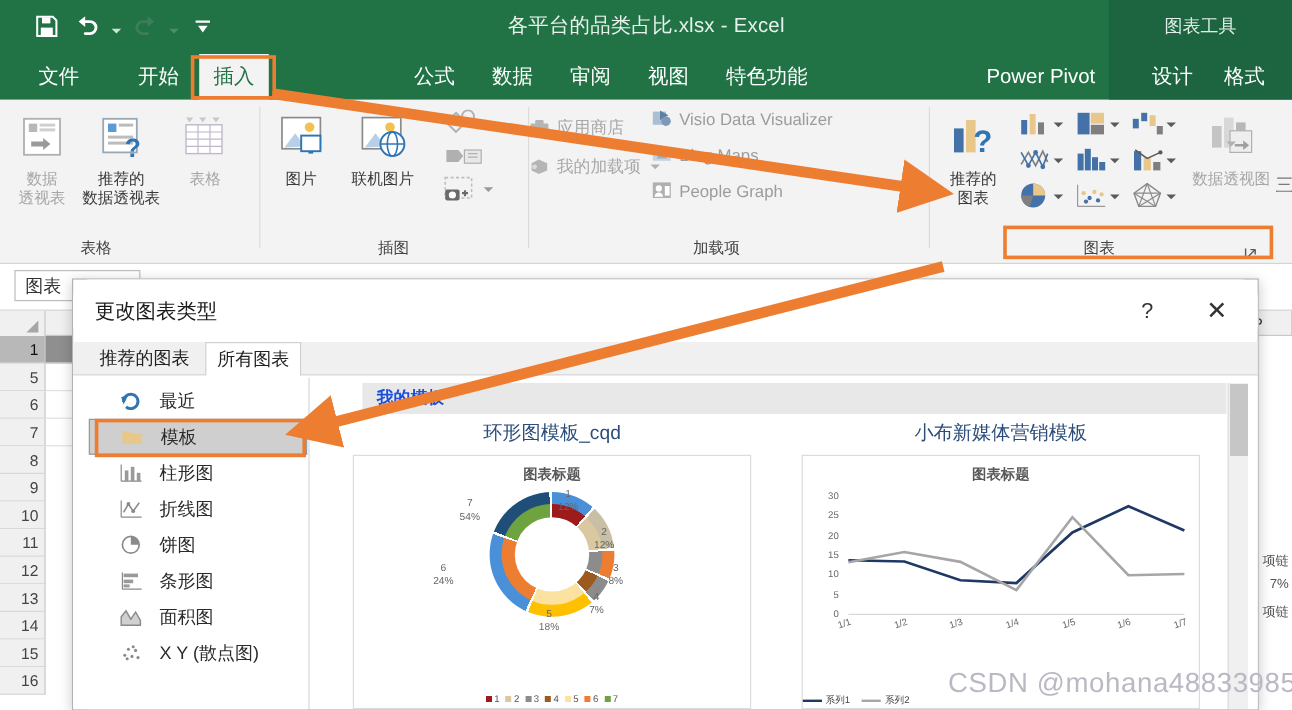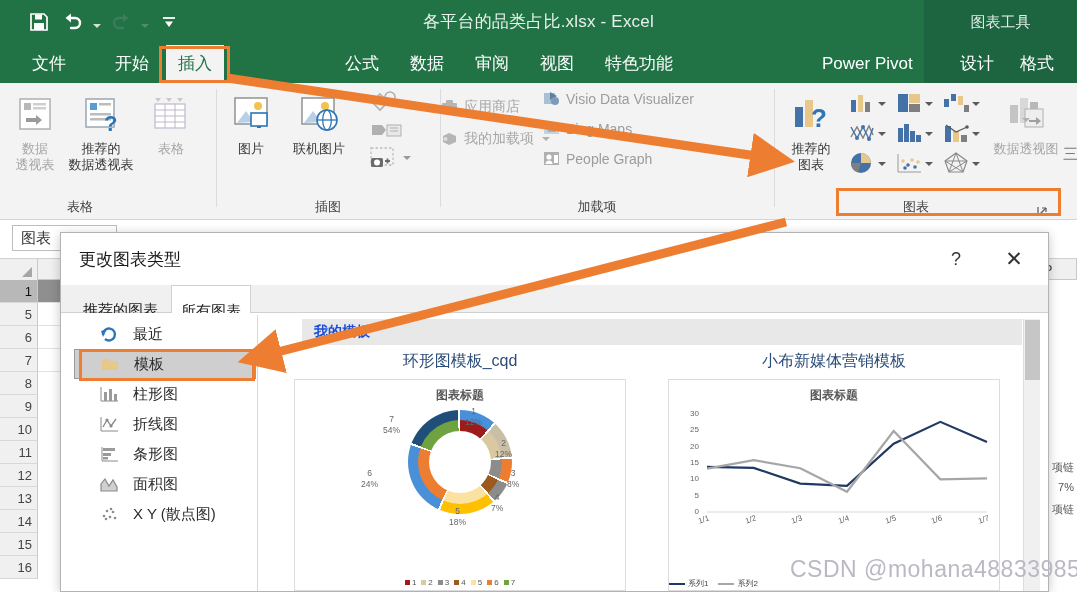--- a/index.html
+++ b/index.html
@@ -123,21 +123,21 @@
     display:flex; align-items:center;border-radius:14px;
   }
   .dlg-title .t { margin-left:18px; font-size:17px; color:#1a1a1a; }
   .dlg-help { position:absolute; right:78px; top:12px; width:28px; height:28px;
     display:flex;align-items:center;justify-content:center;font-size:18px;color:#333; }
   .dlg-close { position:absolute; right:18px; top:12px; width:32px; height:28px;
     display:flex;align-items:center;justify-content:center;font-size:21px;color:#333; }
 
   .dlg-tabs { position:absolute; left:0; top:52px; width:100%; height:28px; background:#f0f0f0; border-bottom:1px solid #d0d0d0; }
   .dtab {
-    position:absolute; top:0; height:36px; line-height:28px; padding:11px 9px;
+    position:absolute; top:0; height:36px; line-height:28px; padding:0 9px;
     font-size:15px; color:#222; white-space:nowrap;
   }
   .dtab.active { background:#fff; border:1px solid #d0d0d0; border-bottom:1px solid #fff; }
 
   .dlg-body { position:absolute; left:0; top:80px; width:100%; bottom:0; background:#fff; }
 
   .catlist { position:absolute; left:13px; top:6px; width:182px; bottom:0; background:#fff; }
   .catlist-sep { position:absolute; left:196px; top:2px; width:1px; bottom:0; background:#d8d8d8; }
   .cat {
     position:relative; height:30px; display:flex; align-items:center; gap:13px;
@@ -667,20 +667,29 @@
           <span class="cicon">
             <svg width="20" height="18" viewBox="0 0 20 18">
               <line x1="2" y1="2" x2="2" y2="16" stroke="#8a8a8a"></line>
               <line x1="2" y1="16" x2="19" y2="16" stroke="#8a8a8a"></line>
               <polyline points="4,12 8,5 12,11 17,4" fill="none" stroke="#8a8a8a" stroke-width="1.3"></polyline>
               <circle cx="8" cy="5" r="1.6" fill="#8a8a8a"></circle>
               <circle cx="12" cy="11" r="1.6" fill="#8a8a8a"></circle>
             </svg>
           </span>
           <span>折线图</span>
+        </div>
+        <div class="cat">
+          <span class="cicon">
+            <svg width="20" height="18" viewBox="0 0 20 18">
+              <circle cx="10" cy="9" r="7" fill="none" stroke="#8a8a8a" stroke-width="1.4"></circle>
+              <path d="M10 9 L10 2 A7 7 0 0 1 17 9 Z" fill="#8a8a8a"></path>
+            </svg>
+          </span>
+          <span>饼图</span>
         </div>
         <div class="cat">
           <span class="cicon">
             <svg width="20" height="18" viewBox="0 0 20 18">
               <line x1="3" y1="2" x2="3" y2="16" stroke="#8a8a8a"></line>
               <line x1="3" y1="16" x2="19" y2="16" stroke="#8a8a8a"></line>
               <rect x="4" y="3" width="12" height="3" fill="#9a9a9a"></rect>
               <rect x="4" y="8" width="8" height="3" fill="#9a9a9a"></rect>
               <rect x="4" y="12" width="5" height="2.5" fill="#9a9a9a"></rect>
             </svg>

